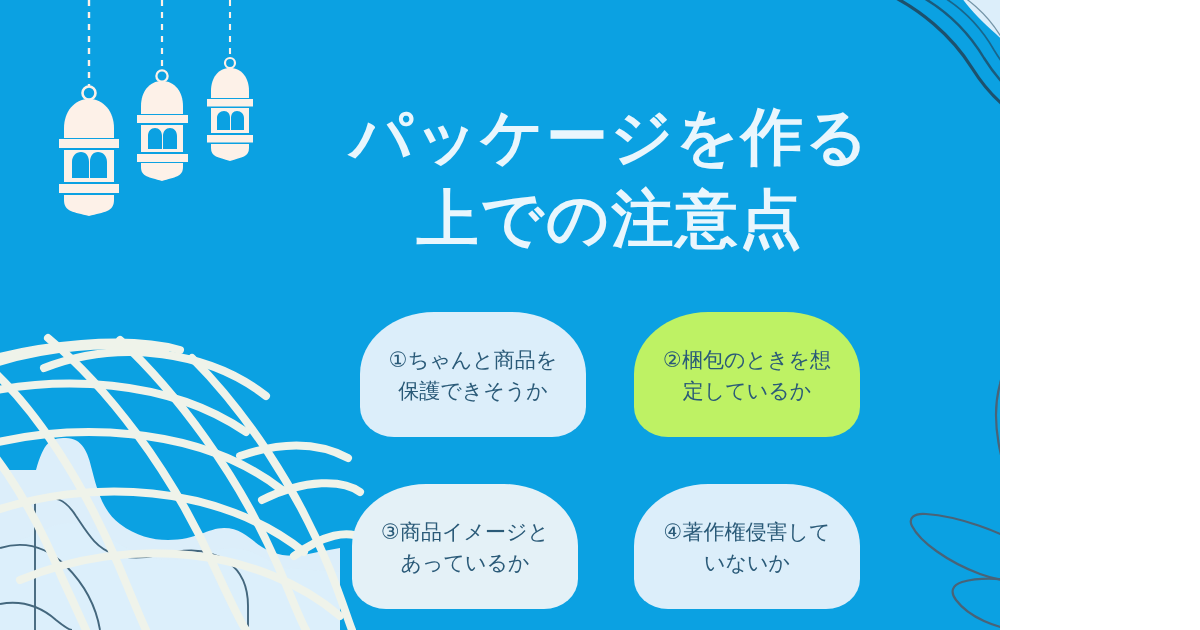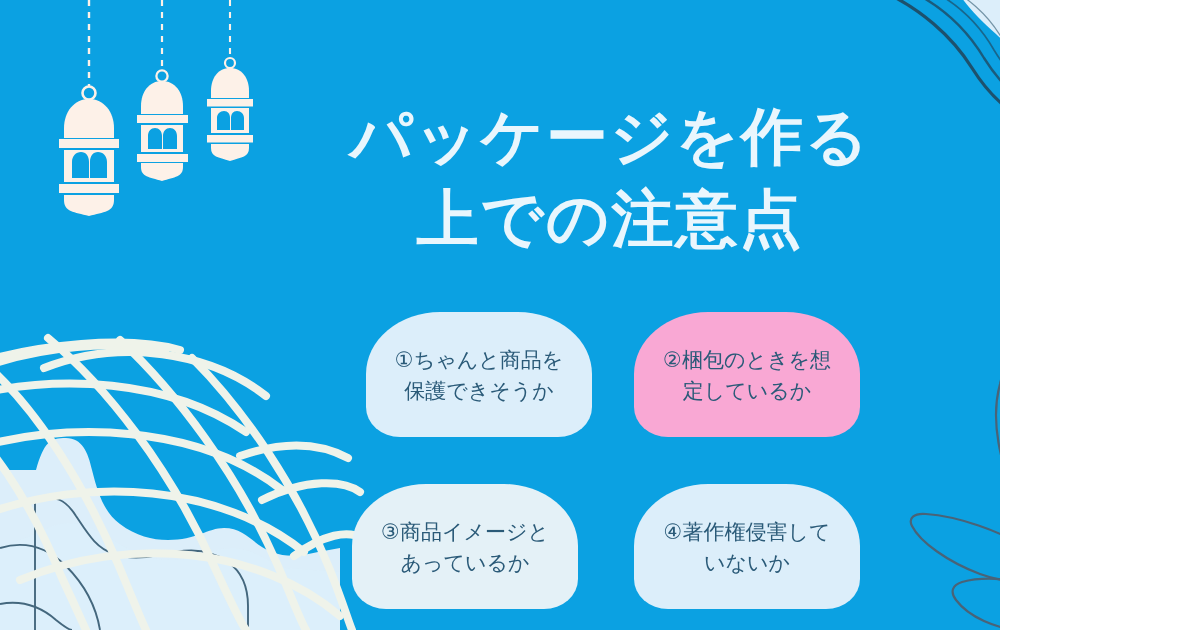--- a/index.html
+++ b/index.html
@@ -61,21 +61,21 @@
     height: 125px;
     background: #DCEEFA;
     display: flex;
     flex-direction: column;
     align-items: center;
     justify-content: center;
     box-sizing: border-box;
     padding: 0 8px;
     border-radius: 74px 74px 34px 34px / 62px 62px 30px 30px;
   }
-  .bubble.b1 { left: 14px;   top: 0px; }
+  .bubble.b1 { left: 8px;   top: 0px; }
   .bubble.b2 { left: 282px; top: 0px; background: #E4F1F7; }
   .bubble.b3 { left: 0px;   top: 172px; background: #E4F1F7; }
   .bubble.b4 { left: 282px; top: 172px; }
 
   .bubble-line {
     display: block;
     color: #2A5A78;
     font-size: 21px;
     line-height: 31px;
     font-weight: 400;
@@ -327,21 +327,21 @@
     <span class="title-line" style="color: rgb(233, 246, 253);">上での注意点</span>
   </div>
 
   <div class="bubble-grid">
 
     <div class="bubble b1" style="background: rgb(220, 238, 250);">
       <span class="bubble-line" style="color: rgb(42, 90, 120);">①ちゃんと商品を</span>
       <span class="bubble-line" style="color: rgb(42, 90, 120);">保護できそうか</span>
     </div>
 
-    <div class="bubble b2" style="background: #f9a8d4;">
+    <div class="bubble b2" style="background: #bef264;">
       <span class="bubble-line" style="color: rgb(42, 90, 120);">②梱包のときを想</span>
       <span class="bubble-line" style="color: rgb(42, 90, 120);">定しているか</span>
     </div>
 
     <div class="bubble b4" style="background: rgb(220, 238, 250);">
       <span class="bubble-line" style="color: rgb(42, 90, 120);">④著作権侵害して</span>
       <span class="bubble-line" style="color: rgb(42, 90, 120);">いないか</span>
     </div>
 
     <div class="bubble b3" style="background: rgb(228, 241, 247);">

